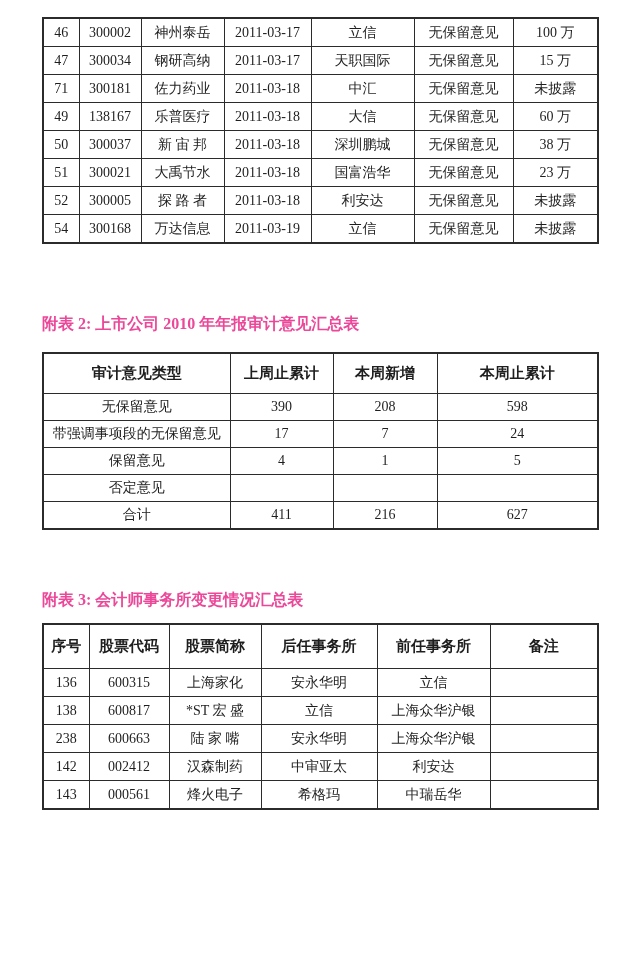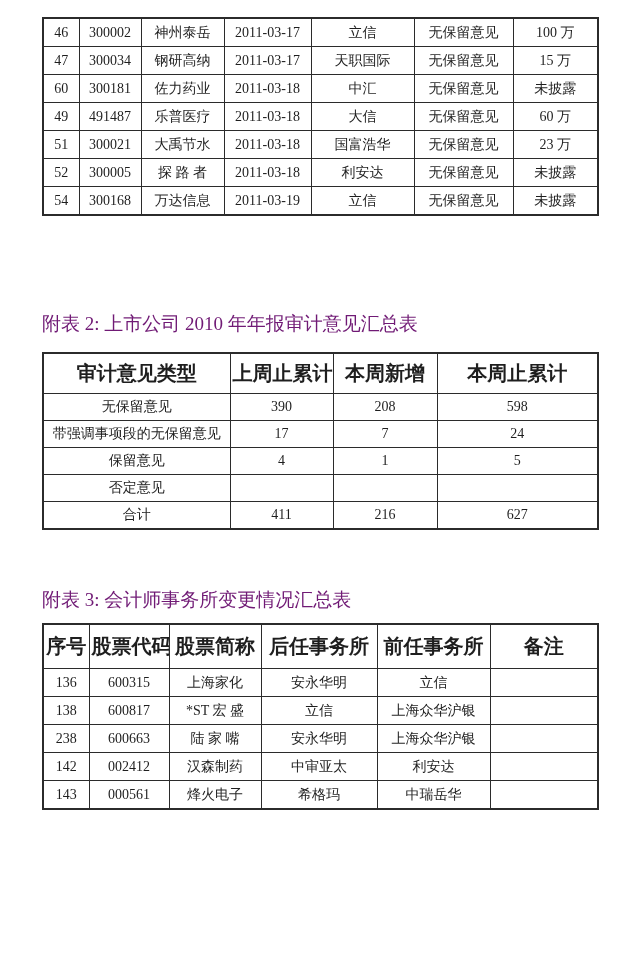--- a/index.html
+++ b/index.html
@@ -22,37 +22,37 @@
   th,td{
     border:1px solid #2b2b2b;
     text-align:center;
     vertical-align:middle;
     padding:0 2px;
     overflow:hidden;
     white-space:nowrap;
     font-size:14px;
     color:#1e1e1e;
   }
-  th{font-weight:bold;font-size:20px;}
+  th{font-weight:bold;font-size:15px;}
   .t1{top:17px;}
   .t1 td{height:27px;}
   .t2{top:352px;}
   .t2 th{height:39px;}
   .t2 td{height:26px;}
   .t3{top:623px;}
   .t3 th{height:43px;}
   .t3 td{height:27px;}
   .sec-title{
     position:absolute;
     left:42px;
     margin:0;
-    font-size:19px;
-    font-weight:normal;
+    font-size:16px;
+    font-weight:bold;
     line-height:24px;
-    color:#701a75;
+    color:#ec4899;
     white-space:nowrap;
   }
   #title2{top:312px;}
   #title3{top:588px;}
 </style>
 </head>
 <body>
 
 <div class="page">
 
@@ -79,36 +79,45 @@
         <tr>
           <td>47</td>
           <td>300034</td>
           <td>钢研高纳</td>
           <td>2011-03-17</td>
           <td>天职国际</td>
           <td>无保留意见</td>
           <td>15 万</td>
         </tr>
         <tr>
-          <td>60</td>
+          <td>71</td>
           <td>300181</td>
           <td>佐力药业</td>
           <td>2011-03-18</td>
           <td>中汇</td>
           <td>无保留意见</td>
           <td>未披露</td>
         </tr>
         <tr>
           <td>49</td>
-          <td>491487</td>
+          <td>138167</td>
           <td>乐普医疗</td>
           <td>2011-03-18</td>
           <td>大信</td>
           <td>无保留意见</td>
           <td>60 万</td>
+        </tr>
+        <tr>
+          <td>50</td>
+          <td>300037</td>
+          <td>新 宙 邦</td>
+          <td>2011-03-18</td>
+          <td>深圳鹏城</td>
+          <td>无保留意见</td>
+          <td>38 万</td>
         </tr>
         <tr>
           <td>51</td>
           <td>300021</td>
           <td>大禹节水</td>
           <td>2011-03-18</td>
           <td>国富浩华</td>
           <td>无保留意见</td>
           <td>23 万</td>
         </tr>

